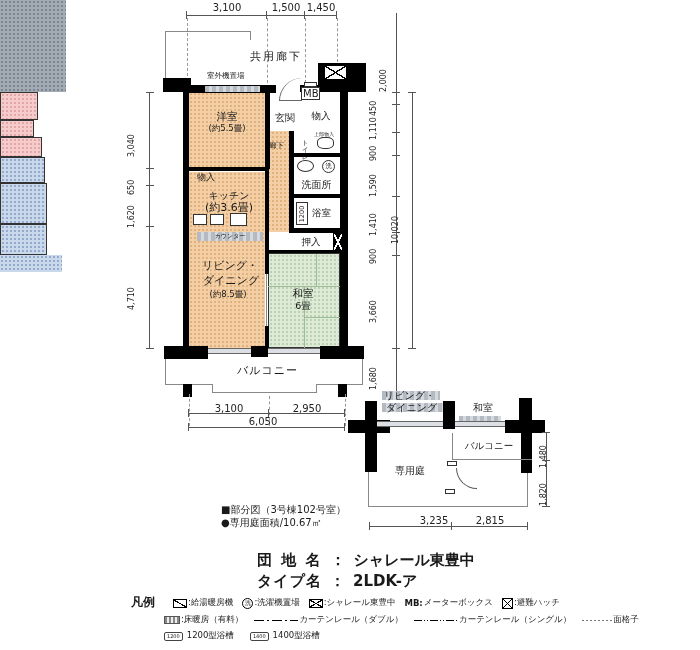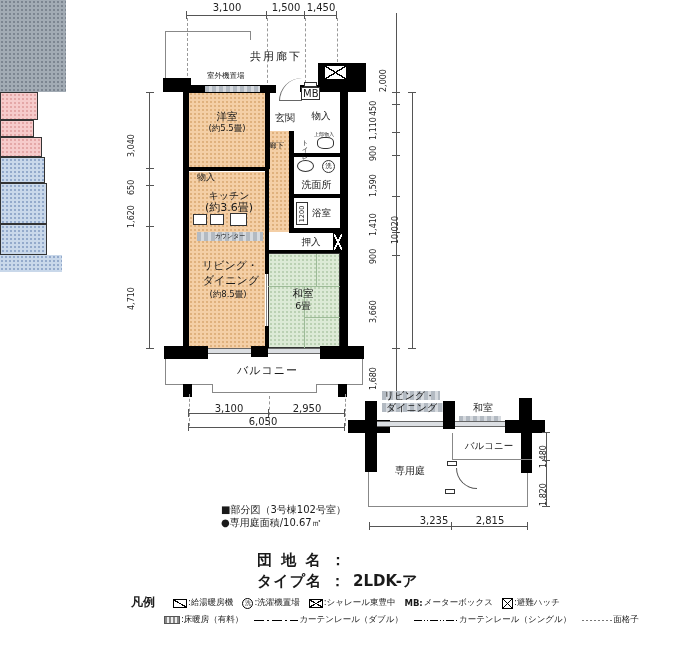--- a/index.html
+++ b/index.html
@@ -254,20 +254,21 @@
   <div class="ln" style="left:527px;top:522px;width:1px;height:8px"></div>
   <div class="dim" style="left:414px;top:515px;width:40px">3,235</div>
   <div class="dim" style="left:470px;top:515px;width:40px">2,815</div>
 
   <div class="lbl" style="left:221px;top:504px;font-size:10px">■部分図（3号棟102号室）</div>
   <div class="lbl" style="left:221px;top:517px;font-size:10px">●専用庭面積/10.67㎡</div>
 
   <div class="lbl" style="left:257px;top:552px;font-size:15px;font-weight:bold;display:flex">
     <span style="letter-spacing:2px">団 地 名</span>
     <span style="margin:0 8px">：</span>
+    <span>シャレール東豊中</span>
   </div>
   <div class="lbl" style="left:257px;top:573px;font-size:15px;font-weight:bold;display:flex">
     <span style="letter-spacing:1px">タイプ名</span>
     <span style="margin:0 8px">：</span>
     <span>2LDK-ア</span>
   </div>
 
   <div class="lbl" style="left:131px;top:596px;font-size:12px;font-weight:bold">凡例</div>
   <div class="legend-row" style="left:173px;top:597px;gap:9px;font-size:8.5px">
     <span class="li">
@@ -302,14 +303,24 @@
     </span>
     <span class="li">
       <span class="ic-rails"></span>
       <span>カーテンレール（シングル）</span>
     </span>
     <span class="li">
       <span class="ic-lat"></span>
       <span>面格子</span>
     </span>
   </div>
+  <div class="legend-row" style="left:164px;top:630px;gap:16px;font-size:8.5px">
+    <span class="li" style="gap:4px">
+      <span class="ic-bath">1200</span>
+      <span>1200型浴槽</span>
+    </span>
+    <span class="li" style="gap:4px">
+      <span class="ic-bath">1400</span>
+      <span>1400型浴槽</span>
+    </span>
+  </div>
 
 </div>
 
 </body></html>

